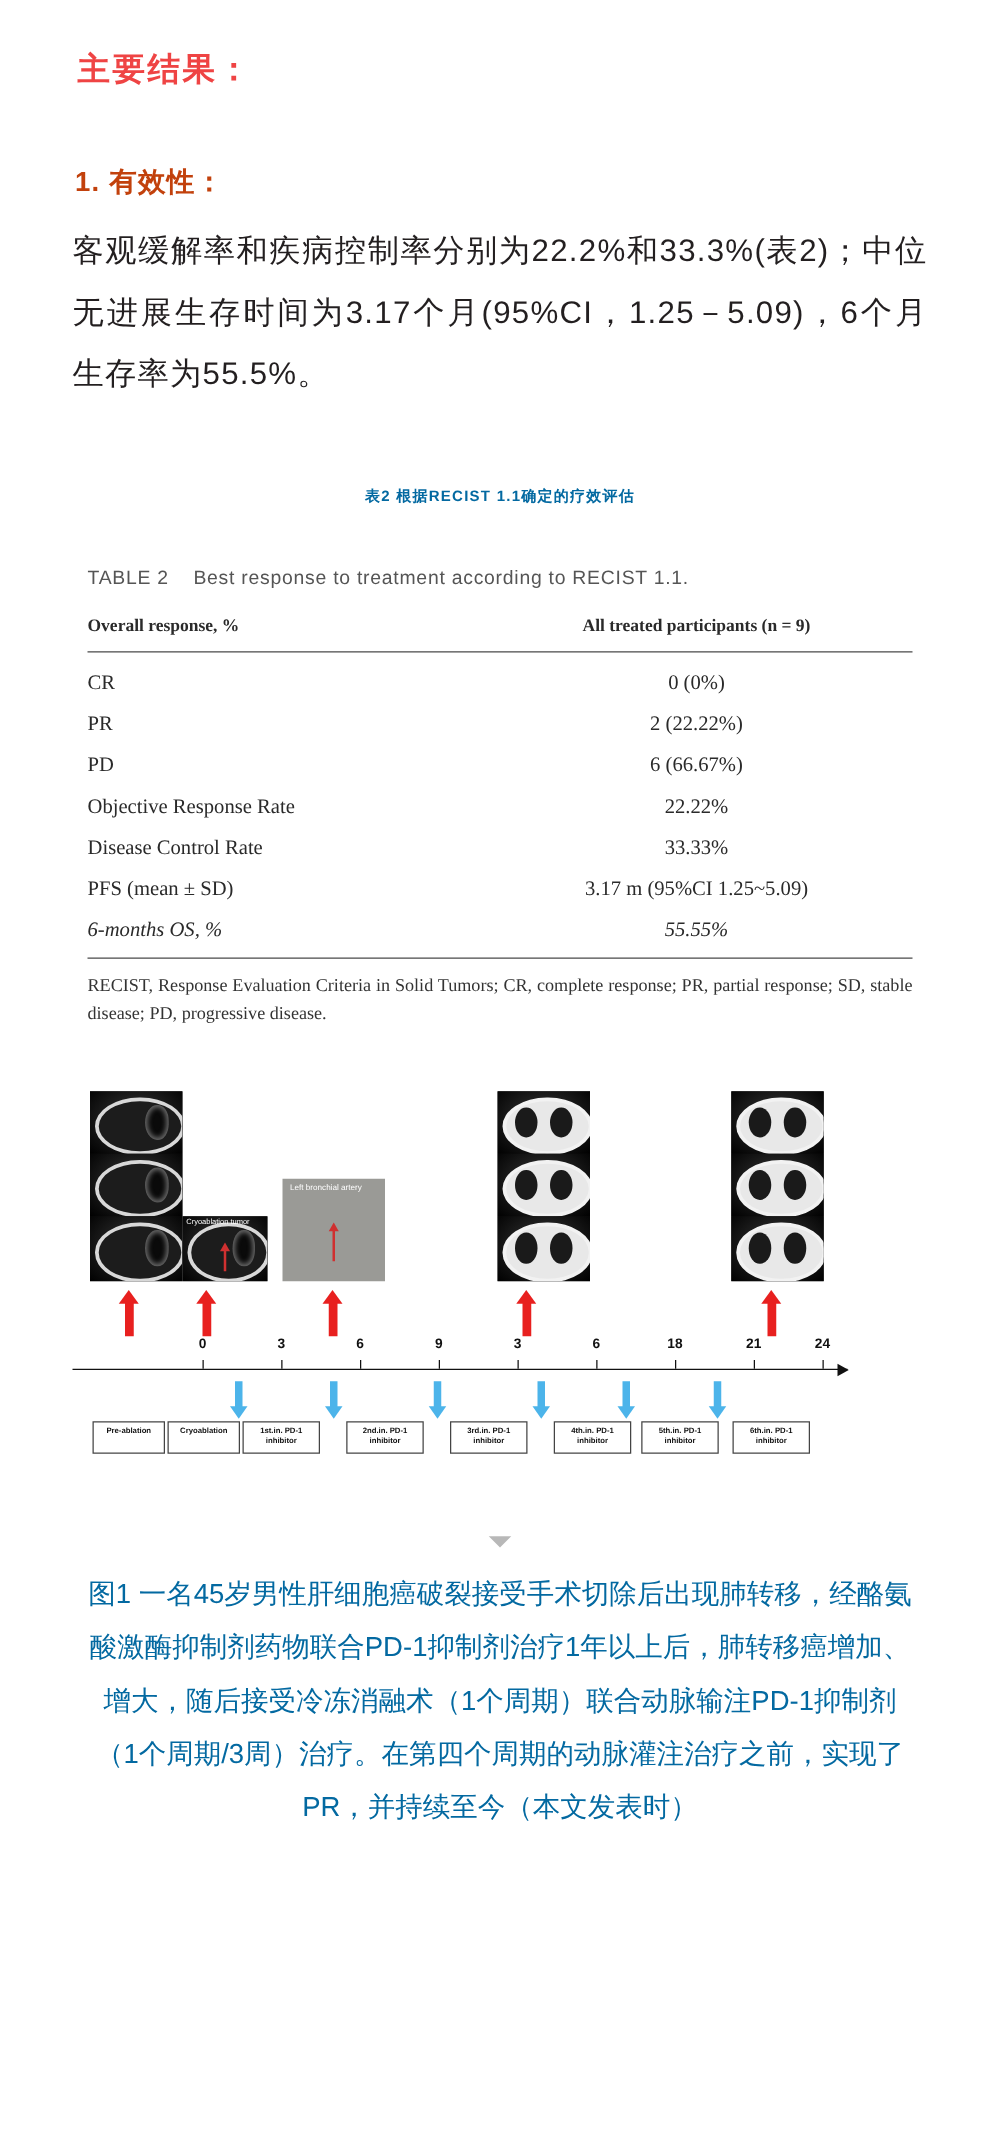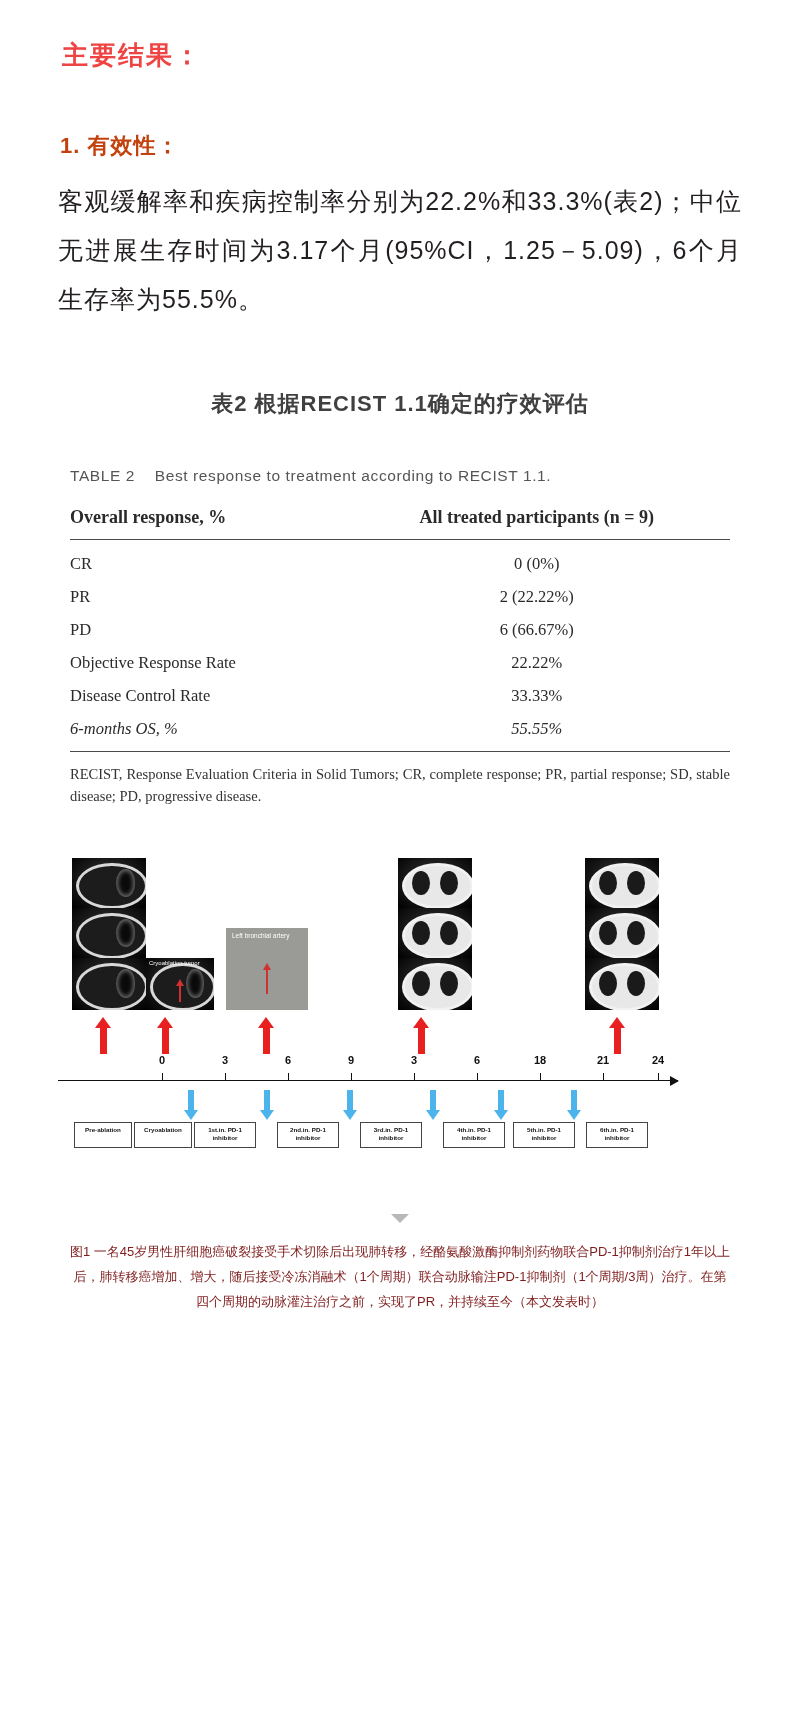--- a/index.html
+++ b/index.html
@@ -36,22 +36,22 @@
   .body-text {
     font-size: 25px;
     line-height: 1.95;
     color: #231f20;
     letter-spacing: 1px;
     margin: 16px 0 0 0;
     text-align: justify;
   }
   .table-caption {
     text-align: center;
-    color: #404040;
-    font-size: 22px;
+    color: #0369a1;
+    font-size: 12px;
     font-weight: bold;
     letter-spacing: 1px;
     margin: 66px 0 30px 0;
   }
 
   
   .journal-table {
     font-family: "Liberation Serif", serif;
     color: #2a2a2a;
     margin: 0 12px;
@@ -63,21 +63,21 @@
     margin-bottom: 18px;
     font-family: "Liberation Sans", sans-serif;
     margin-top: 48px;
   }
   .jt-title .jt-label { font-weight: normal; }
   table.jt {
     width: 100%;
     border-collapse: collapse;
   }
   table.jt th {
-    font-size: 18px;
+    font-size: 14px;
     font-weight: bold;
     text-align: left;
     padding: 4px 0 11px 0;
     border-bottom: 1.4px solid #4a4a4a;
     font-family: "Liberation Serif", serif;
   }
   table.jt th.col2 {
     text-align: center;
   }
   table.jt td {
@@ -262,23 +262,23 @@
     box-sizing: border-box;
   }
   .tri-marker {
     width: 0; height: 0;
     border-left: 9px solid transparent;
     border-right: 9px solid transparent;
     border-top: 9px solid #b8b8b8;
     margin: 26px auto 0 auto;
   }
   .fig-caption {
-    font-size: 13px;
+    font-size: 22px;
     line-height: 1.95;
-    color: #7f1d1d;
+    color: #0369a1;
     text-align: center;
     margin: 16px 0 40px 0;
     padding: 0 10px;
   }
 </style>
 </head>
 <body>
 
 <div class="page">
 
@@ -316,20 +316,24 @@
           <td class="col1">PD</td>
           <td class="col2">6 (66.67%)</td>
         </tr>
         <tr>
           <td class="col1">Objective Response Rate</td>
           <td class="col2">22.22%</td>
         </tr>
         <tr>
           <td class="col1">Disease Control Rate</td>
           <td class="col2">33.33%</td>
+        </tr>
+        <tr>
+          <td class="col1">PFS (mean ± SD)</td>
+          <td class="col2">3.17 m (95%CI 1.25~5.09)</td>
         </tr>
         <tr class="last-row">
           <td class="col1">6-months OS, %</td>
           <td class="col2">55.55%</td>
         </tr>
       </tbody>
     </table>
     <div class="jt-footnote">RECIST, Response Evaluation Criteria in Solid Tumors; CR, complete response; PR, partial response; SD, stable disease; PD, progressive disease.</div>
   </div>
 

